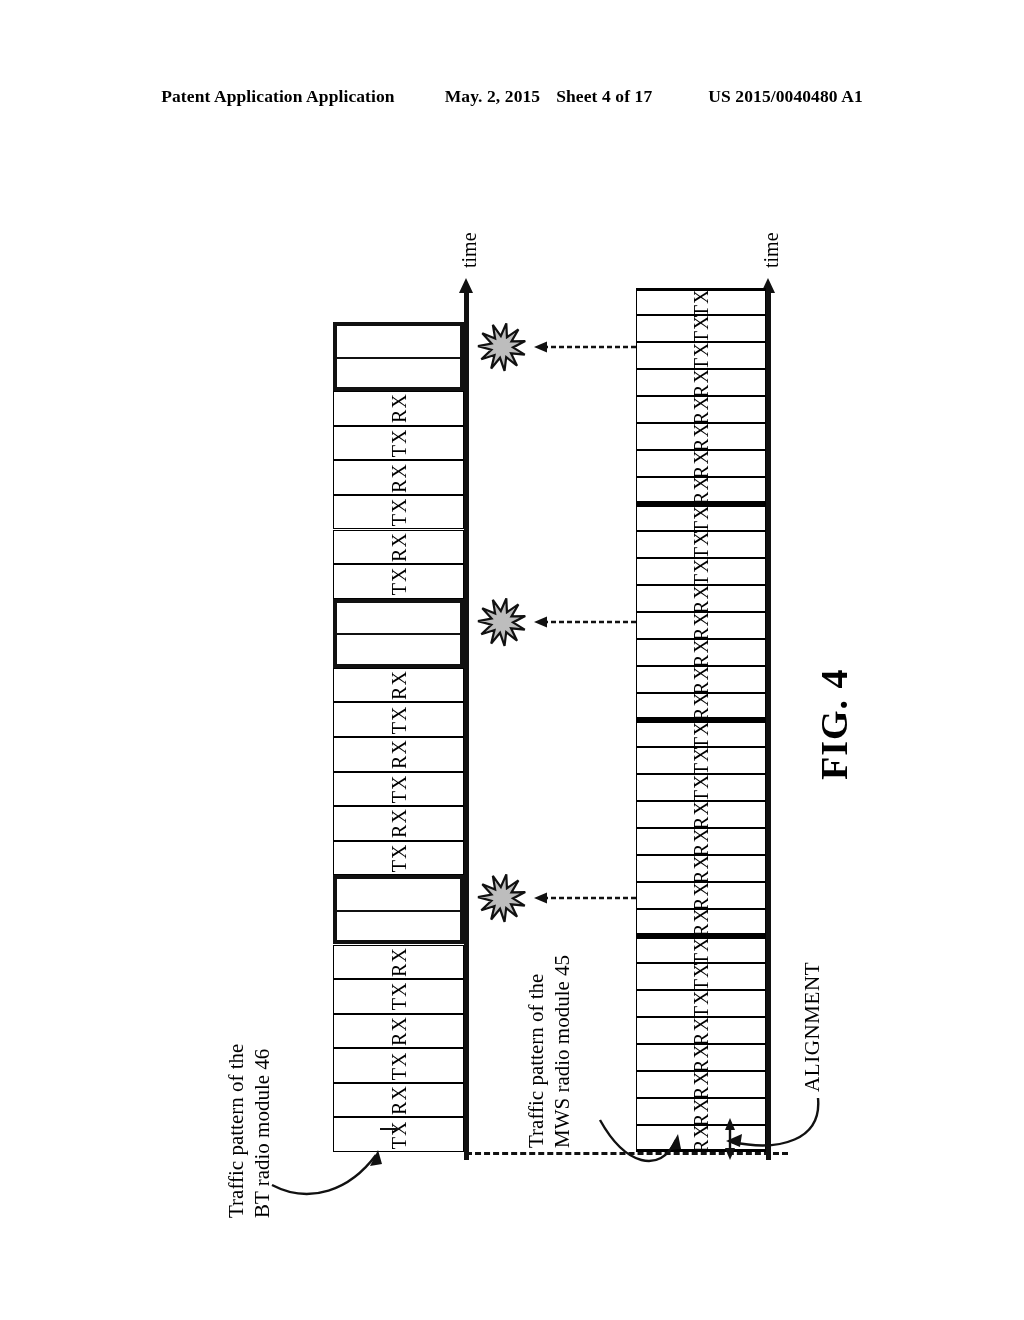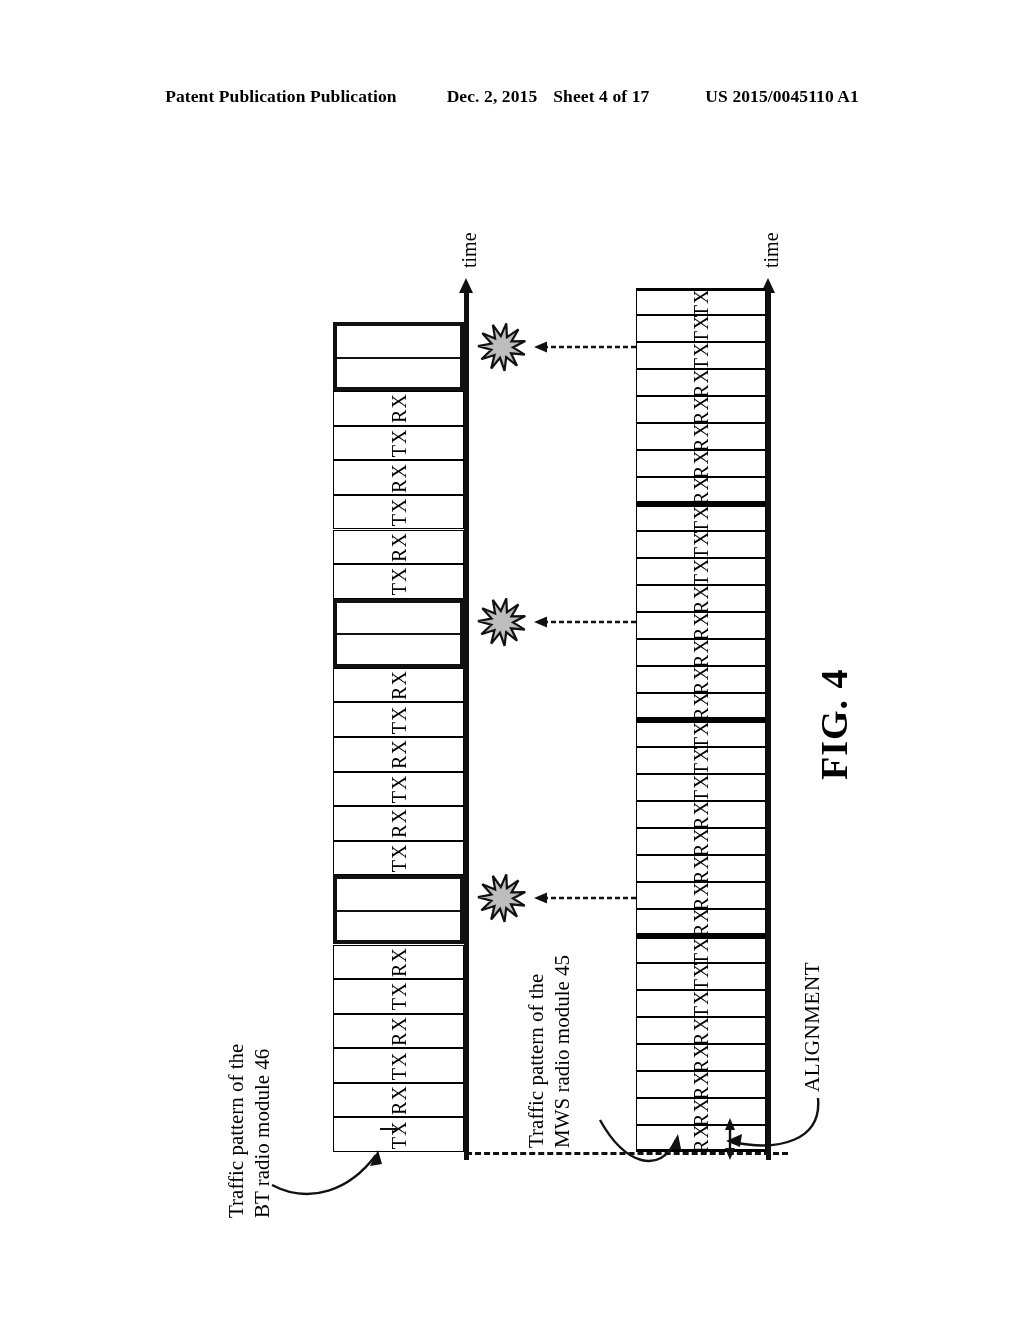--- a/index.html
+++ b/index.html
@@ -144,24 +144,24 @@
     position:absolute;
     top:0;left:0;
     width:1024px;height:1320px;
     pointer-events:none;
   }
 </style>
 </head>
 <body>
 
 <div id="page-header">
-  <span class="h-pub">Patent Publication Publication</span>
-  <span class="h-date">Dec. 2, 2015</span>
+  <span class="h-pub">Patent Application Application</span>
+  <span class="h-date">May. 2, 2015</span>
   <span class="h-sheet">Sheet 4 of 17</span>
-  <span class="h-num">US 2015/0045110 A1</span>
+  <span class="h-num">US 2015/0040480 A1</span>
 </div>
 
 <div id="drawing">
 
   <div class="axis-bar" style="left:464px; top:292px; height:868px;"></div>
   <div class="axis-arrow" style="left:459px; top:278px;"></div>
   <div class="time-label" style="left:458px; top:268px;">time</div>
 
   <div class="axis-bar" style="left:766px; top:292px; height:868px;"></div>
   <div class="axis-arrow" style="left:761px; top:278px;"></div>

